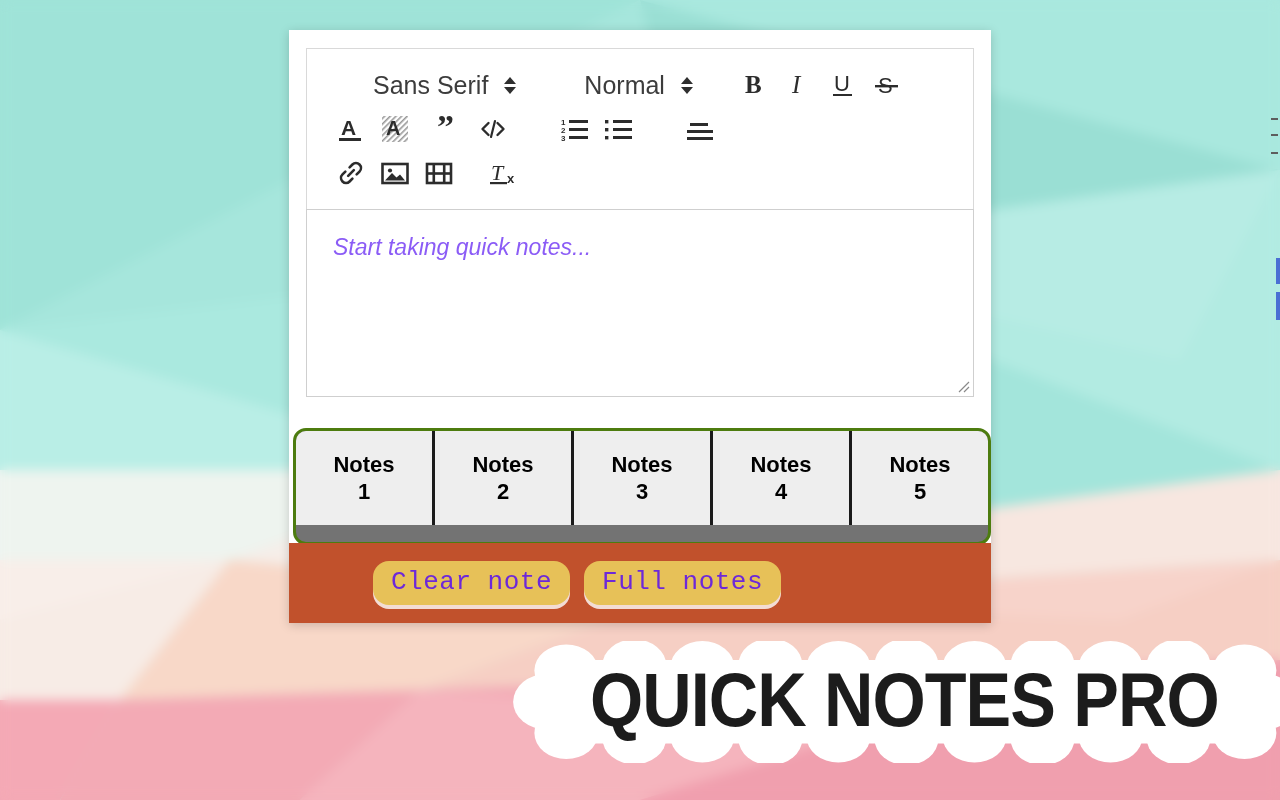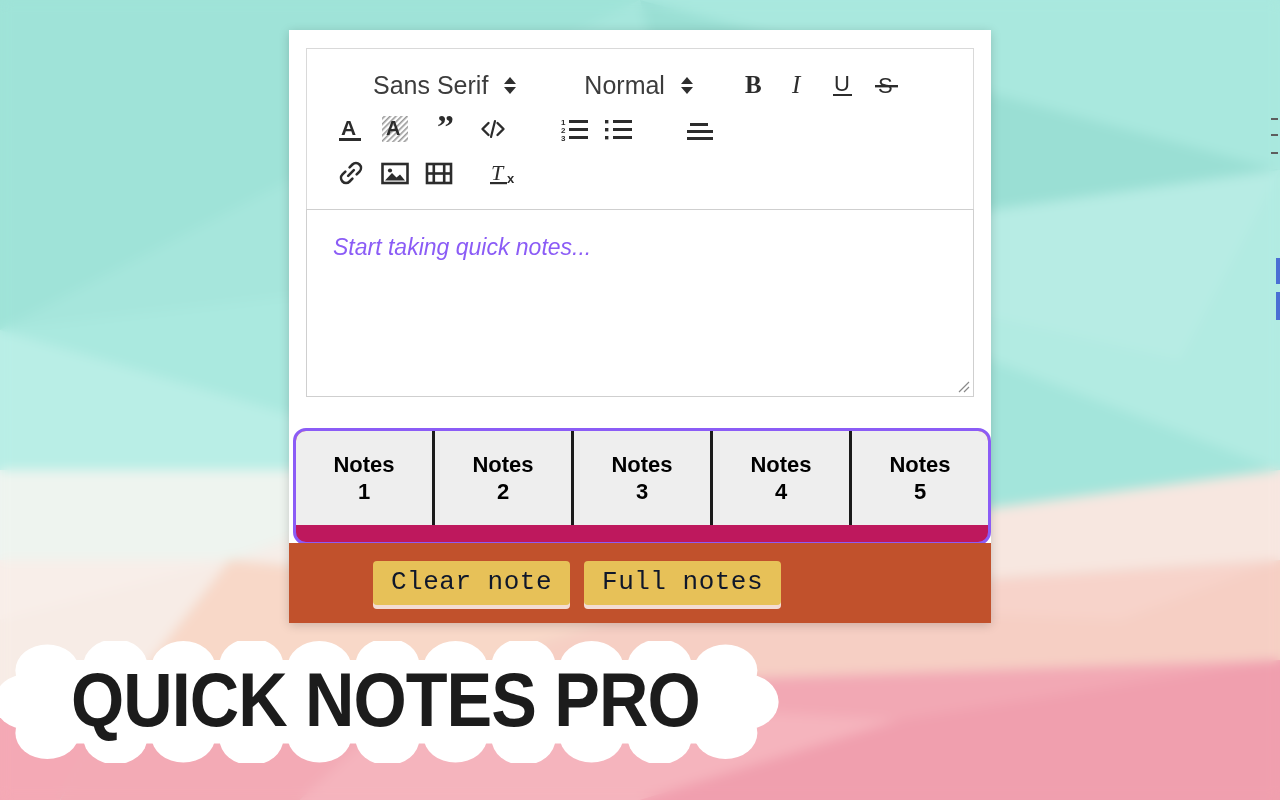--- a/index.html
+++ b/index.html
@@ -134,22 +134,22 @@
     right: 3px; bottom: 3px;
     width: 14px; height: 14px;
     cursor: nwse-resize;
   }
 
   
   #tab-strip {
     position: absolute;
     left: 4px; top: 398px;
     width: 698px; height: 117px;
-    background: #be185d;
-    border: 3px solid #8b5cf6;
+    background: #737373;
+    border: 3px solid #4d7c0f;
     border-radius: 13px;
     display: flex;
     overflow: hidden;
   }
   .note-tab {
     flex: 1 1 0;
     background: #eeeeee;
     border-right: 3px solid #1a1a1a;
     display: flex;
     flex-direction: column;
@@ -175,38 +175,38 @@
     width: 702px; height: 80px;
     background: #c1512c;
     display: flex;
     align-items: center;
     padding-left: 84px;
     gap: 14px;
   }
   .action-btn {
     background: #e7c158;
     border: none;
-    border-radius: 4px;
+    border-radius: 16px;
     box-shadow: 0 4px 0 rgba(255,255,255,0.80);
     font-family: "Liberation Mono", monospace;
     font-size: 26px;
-    color: #0f172a;
+    color: #6d28d9;
     padding: 6px 18px 8px 18px;
     cursor: pointer;
     white-space: nowrap;
     letter-spacing: 0.5px;
   }
 
   
   #title-banner {
     position: absolute;
-    left: 10px; right: 0;
+    left: 0; right: 0;
     top: 655px;
     display: flex;
-    justify-content: flex-start;
+    justify-content: flex-end;
     align-items: center;
   }
   #title-pill {
     position: relative;
     display: inline-block;
     padding: 6px 26px 10px 26px;
   }
   #title-cloud {
     position: absolute;
     left: -18px; top: -14px;

